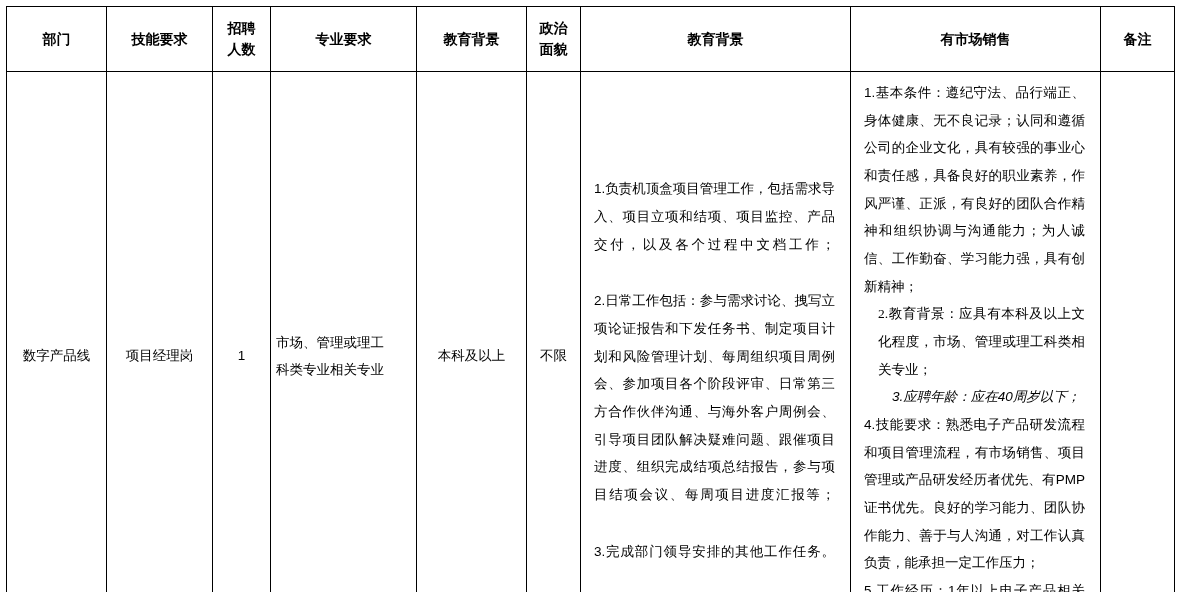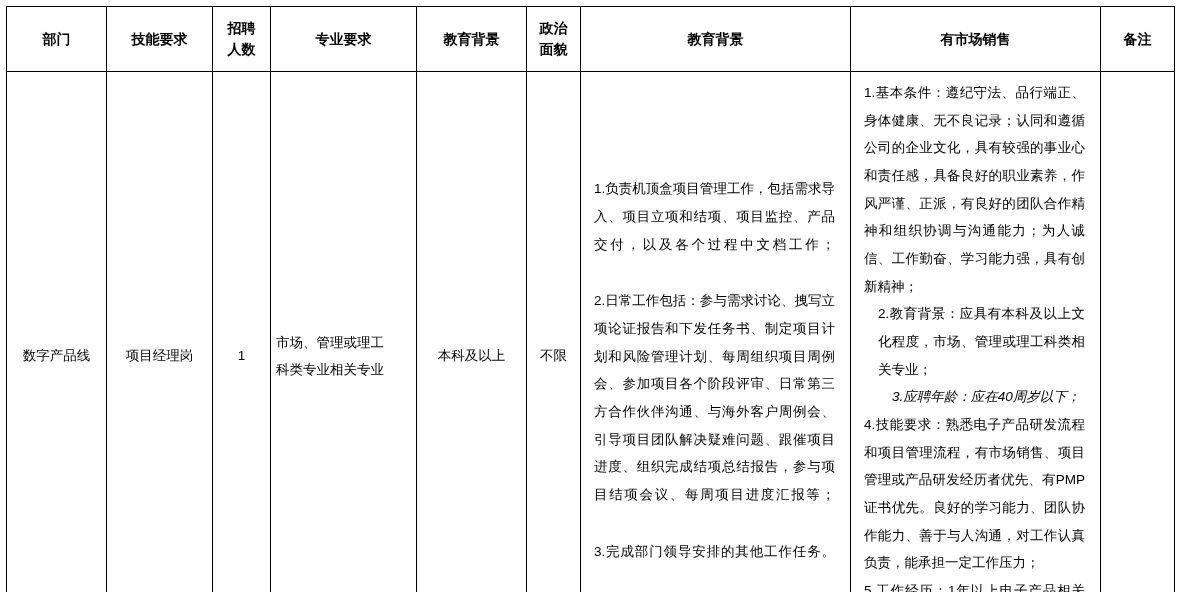--- a/index.html
+++ b/index.html
@@ -68,21 +68,21 @@
     text-align: justify;
     text-justify: inter-ideograph;
   }
   .desc-text p {
     text-align-last: justify;
     margin-top: 29px;
   }
   .qual-text p {
     text-align-last: left;
   }
-  .qual-text p.indent1 { padding-left: 14px; }
+  .qual-text p.indent1 { padding-left: 14px; font-family: Liberation Serif, serif; }
   .qual-text p.indent2 { padding-left: 28px; font-style: italic; }
   .desc-text, .qual-text {
     line-height: 2.05;
   }
   .major-text {
     text-align: left;
     line-height: 2.0;
   }
 </style>
 </head>

